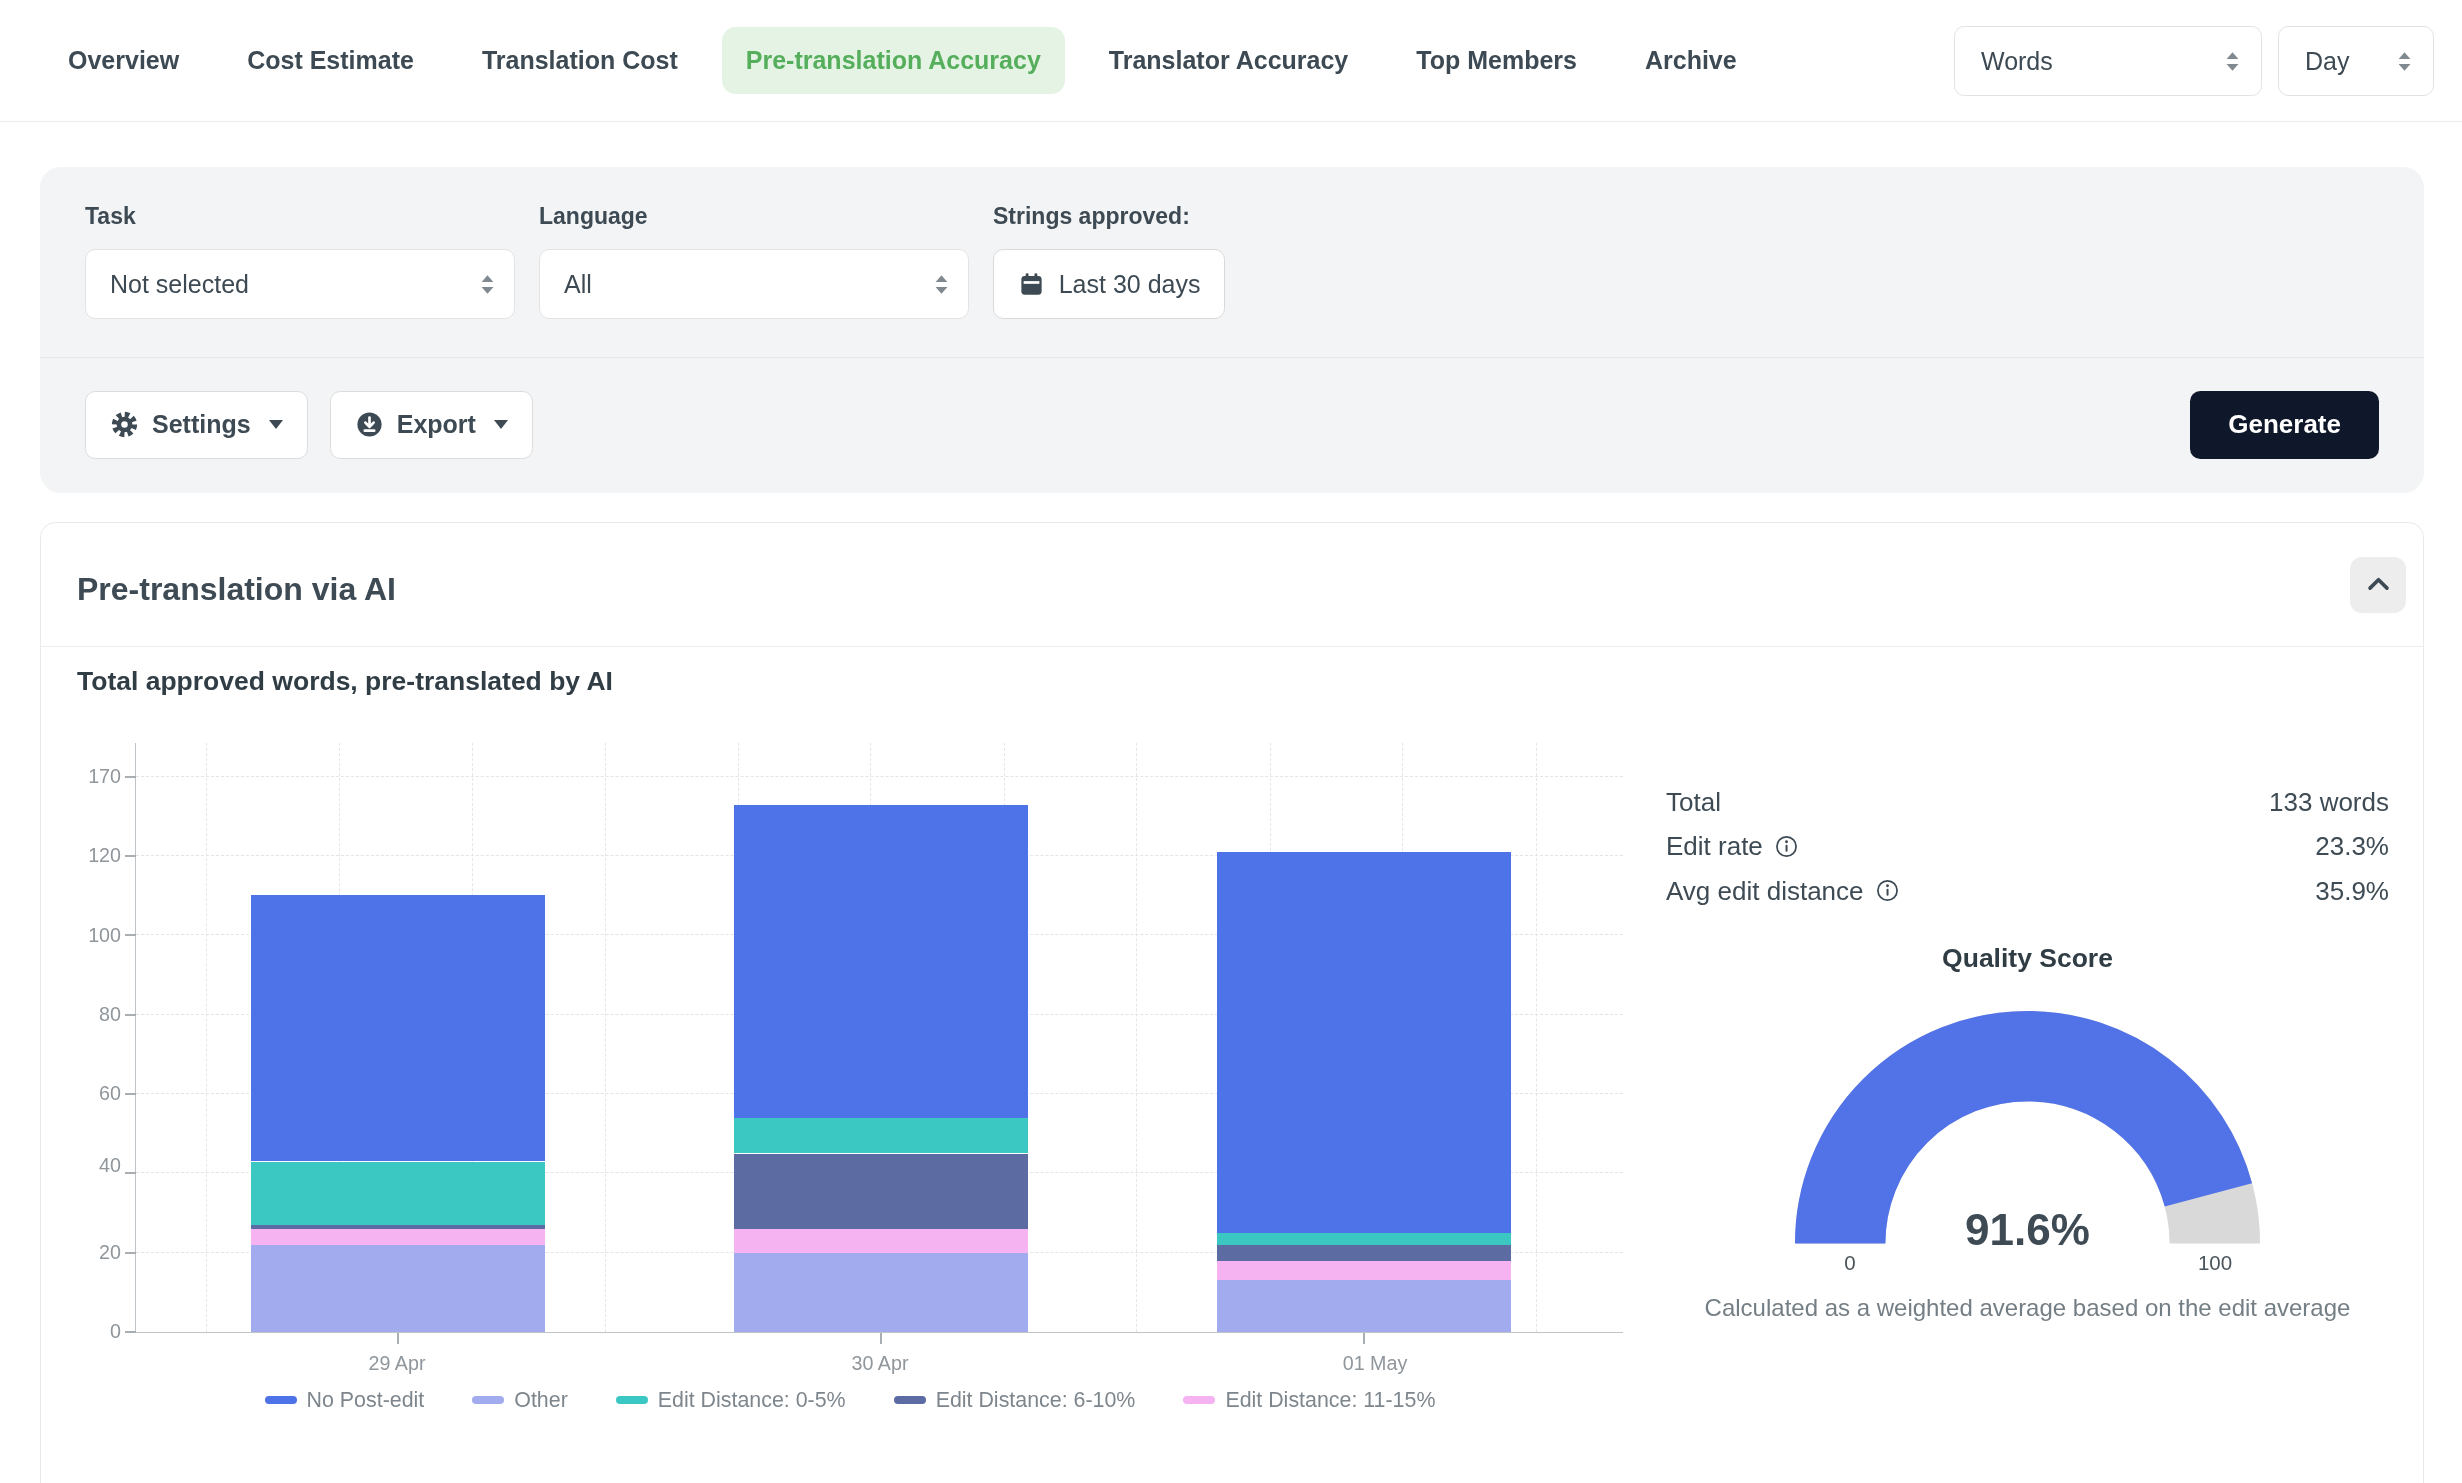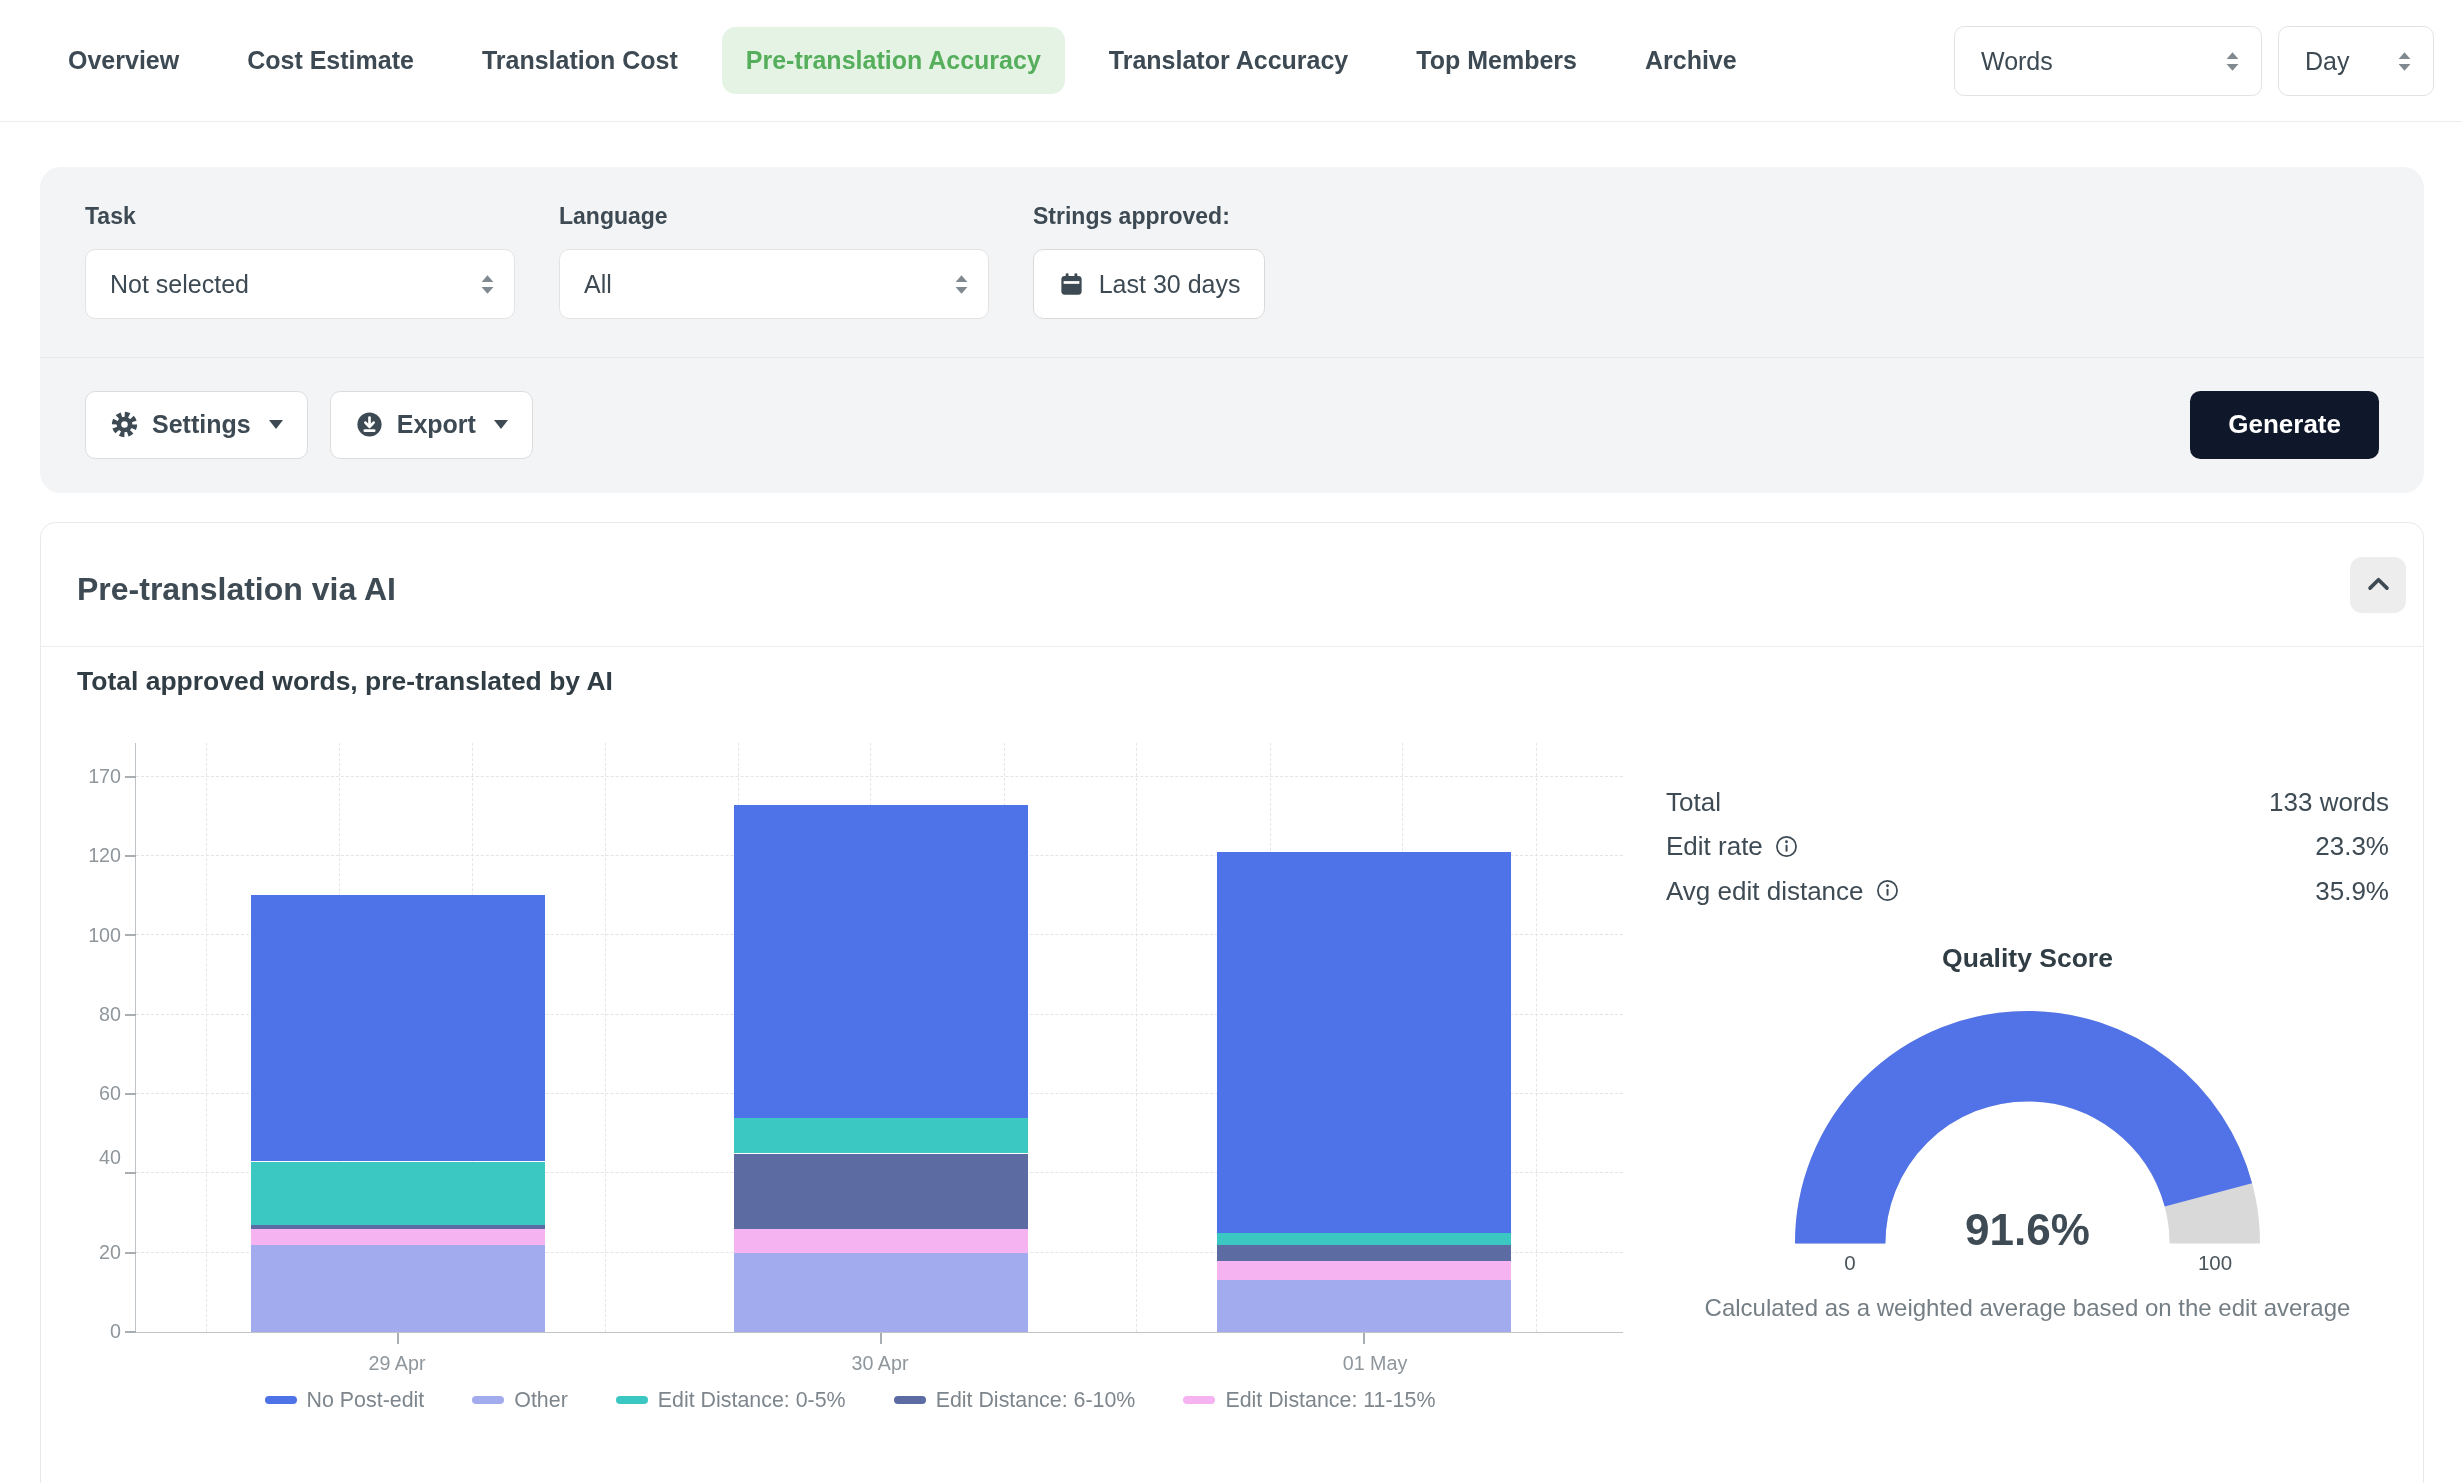--- a/index.html
+++ b/index.html
@@ -12,21 +12,21 @@
   .tab { font-size: 25px; font-weight: 600; color: #3d4a53; white-space: nowrap; cursor: pointer; }
   .tab.active { color: #55ae5b; background: #e4f3e4; padding: 19px 24px; border-radius: 13.7px; margin: 0 -24px; }
   .nav-select { position: absolute; top: 26px; height: 70px; background: #fff; border: 1.7px solid #e2e2e2;
     border-radius: 10.3px; display: flex; align-items: center; justify-content: space-between;
     padding: 0 19px 0 26px; font-size: 25px; color: #3d4a53; cursor: pointer; }
   .nav-select.words { right: 200px; width: 308px; }
   .nav-select.day   { right: 28px;  width: 156px; }
 
   
   .panel { margin: 45px 38px 0 40px; background: #f3f4f5; border-radius: 20.5px; padding: 36px 45px 34px 45px; }
-  .filter-row { display: flex; gap: 44px; }
+  .filter-row { display: flex; gap: 24px; }
   .filter-field .flabel { font-size: 23px; font-weight: 600; margin-bottom: 19px; }
   .fselect { width: 430px; height: 70px; background: #fff; border: 1.7px solid #e3e3e3; border-radius: 10.3px;
     display: flex; align-items: center; justify-content: space-between; padding: 0 17px 0 24px;
     font-size: 25px; cursor: pointer; }
   .date-btn { height: 70px; background: #fff; border: 1.7px solid #d9d9d9; border-radius: 10.3px;
     display: inline-flex; align-items: center; gap: 13.7px; padding: 0 24px; font-size: 25px; cursor: pointer; }
   .panel-divider { border-top: 1.7px solid #e7e7e7; margin: 38px -45px 0 -45px; }
   .btn-row { display: flex; align-items: center; margin-top: 32.5px; }
   .ctl-btn { height: 68px; background: #fff; border: 1.7px solid #dcdcdc; border-radius: 10.3px;
     display: inline-flex; align-items: center; gap: 13px; padding: 0 24px; font-size: 25px; font-weight: 600;
@@ -241,21 +241,21 @@
               <div class="seg" style="bottom: 52px; height: 20px; background: rgb(245, 179, 242);"></div>
               <div class="seg" style="bottom: 71px; height: 16px; background: rgb(92, 108, 162);"></div>
               <div class="seg" style="bottom: 87px; height: 12px; background: rgb(60, 200, 194);"></div>
               <div class="seg" style="bottom: 99px; height: 381px; background: rgb(78, 115, 233);"></div>
             </div>
           </div>
       <div class="ytick" style="bottom: -10.3px;">0</div>
           <div class="ymark" style="bottom: 0px;"></div>
           <div class="ytick" style="bottom: 69px;">20</div>
           <div class="ymark" style="bottom: 79px;"></div>
-          <div class="ytick" style="bottom: 164px;">40</div>
+          <div class="ytick" style="bottom: 156px;">40</div>
           <div class="ymark" style="bottom: 159px;"></div>
           <div class="ytick" style="bottom: 228px;">60</div>
           <div class="ymark" style="bottom: 238px;"></div>
           <div class="ytick" style="bottom: 307px;">80</div>
           <div class="ymark" style="bottom: 317px;"></div>
           <div class="ytick" style="bottom: 386px;">100</div>
           <div class="ymark" style="bottom: 397px;"></div>
           <div class="ytick" style="bottom: 466px;">120</div>
           <div class="ymark" style="bottom: 476px;"></div>
           <div class="ytick" style="bottom: 545px;">170</div>

